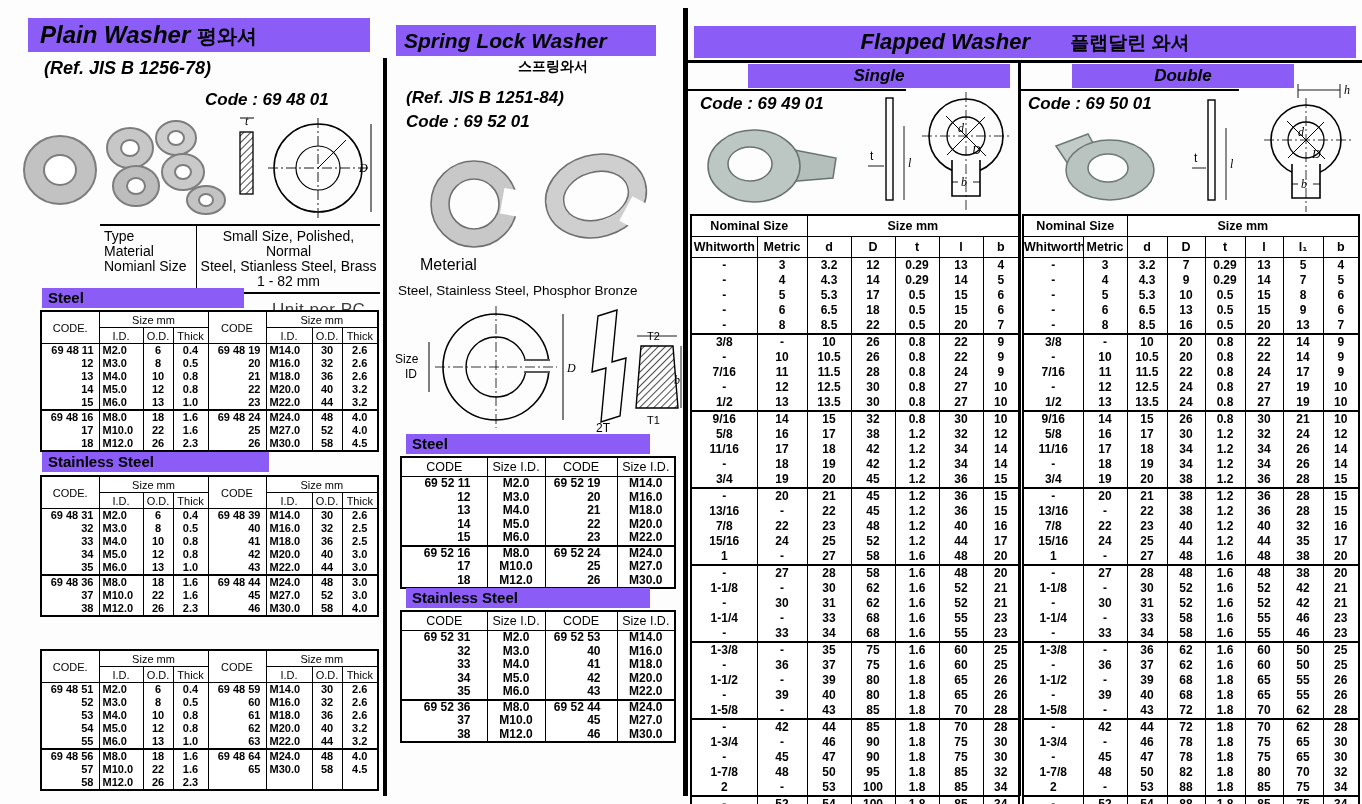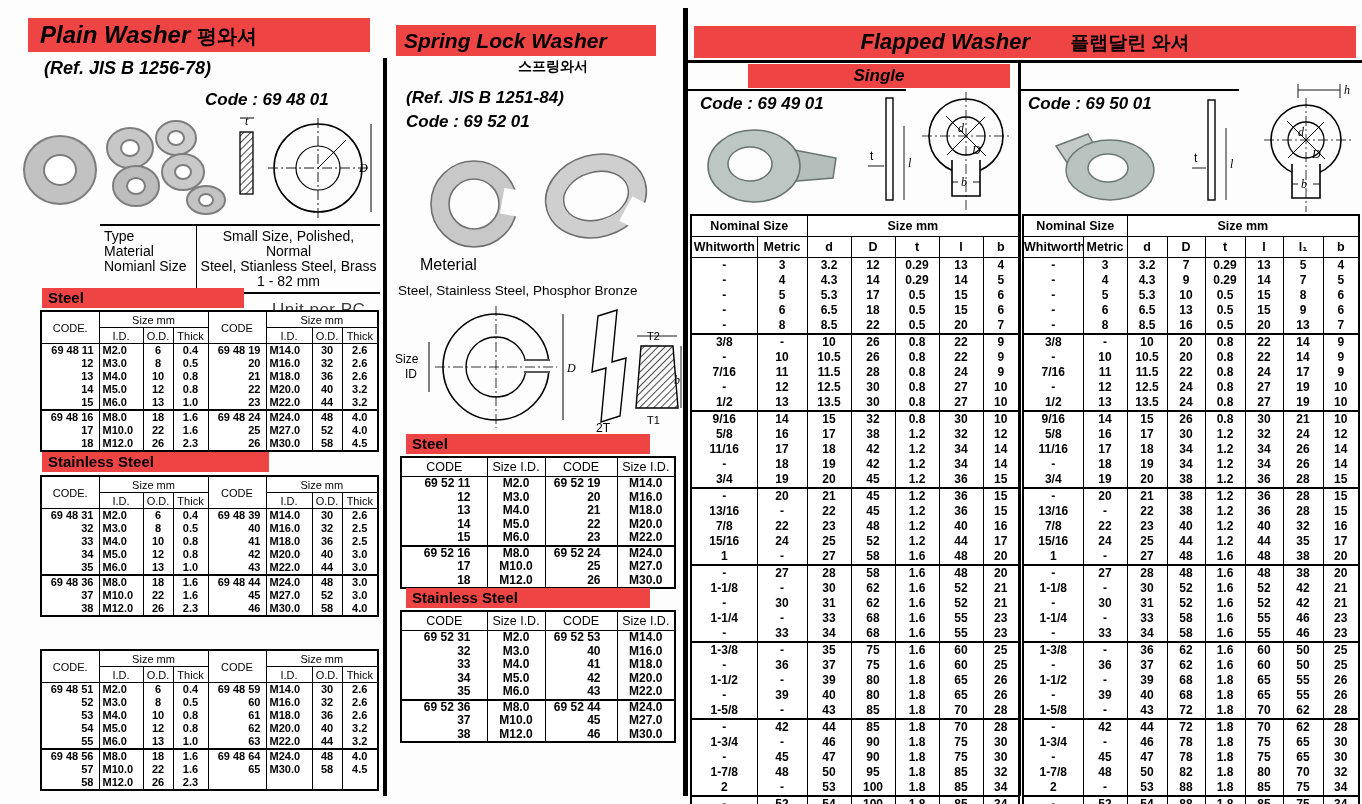--- a/index.html
+++ b/index.html
@@ -1,18 +1,18 @@
 <!DOCTYPE html>
 <html><head>
 <meta charset="utf-8">
 <style>
   html,body{margin:0;padding:0;background:#888;}
   .page{position:relative;width:1362px;height:804px;background:#fdfdfd;font-family:"Liberation Sans",sans-serif;color:#000;overflow:hidden;}
   .abs{position:absolute;}
-  .hl{background:#ef4444;}
+  .hl{background:#8b5cf6;}
   .ti{font-style:italic;font-weight:bold;}
   .vline{background:#000;}
   .hline{background:#000;}
   .kr{font-style:normal;}
   
   .infobox{border-top:2px solid #000;border-bottom:2px solid #000;display:flex;font-size:14px;line-height:15px;}
   .infobox .lab{width:92px;padding:3px 0 3px 4px;border-right:1.5px solid #000;}
   .infobox .val{flex:1;text-align:center;padding:3px 2px;}
   
   table{border-collapse:collapse;table-layout:fixed;background:#fff;}
@@ -630,20 +630,21 @@
   </table>
 
   <div class="abs hl ti" style="left:694px;top:26px;width:662px;height:32px;font-size:22px;line-height:32px;text-align:center;">
     <span>Flapped Washer</span>
     <span class="kr" style="font-size:19px;margin-left:34px;">플랩달린 와셔</span>
   </div>
   <div class="abs hline" style="left:688px;top:60px;width:674px;height:2.5px;"></div>
   <div class="abs vline" style="left:1018px;top:60px;width:2.5px;height:736px;"></div>
 
   <div class="abs hl ti" style="left:748px;top:64px;width:262px;height:24px;font-size:17px;line-height:24px;text-align:center;">Single</div>
+  <div class="abs hl ti" style="left:1072px;top:64px;width:222px;height:24px;font-size:17px;line-height:24px;text-align:center;">Double</div>
   <div class="abs hline" style="left:688px;top:89px;width:218px;height:1.5px;"></div>
   <div class="abs hline" style="left:1021px;top:89px;width:218px;height:1.5px;"></div>
 
   <div class="abs ti codetxt" style="left:700px;top:94px;">Code : 69 49 01</div>
   <div class="abs ti codetxt" style="left:1028px;top:94px;">Code : 69 50 01</div>
 
   <svg class="abs" style="left:696px;top:116px;" width="152" height="96" viewBox="0 0 152 96">
     <g stroke="#68736f" stroke-width="1.5">
       <polygon points="88,32 140,42 137,62 90,66" fill="#b4bfbc"></polygon>
       <ellipse cx="58" cy="50" rx="46" ry="36" fill="#bcc6c3"></ellipse>

